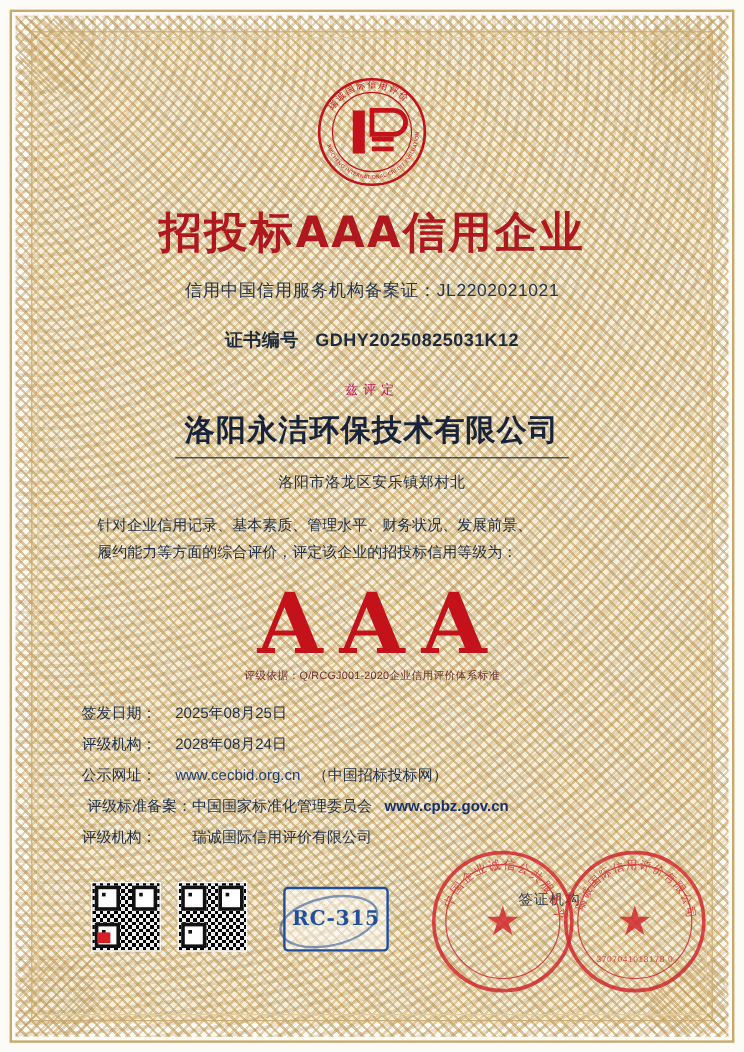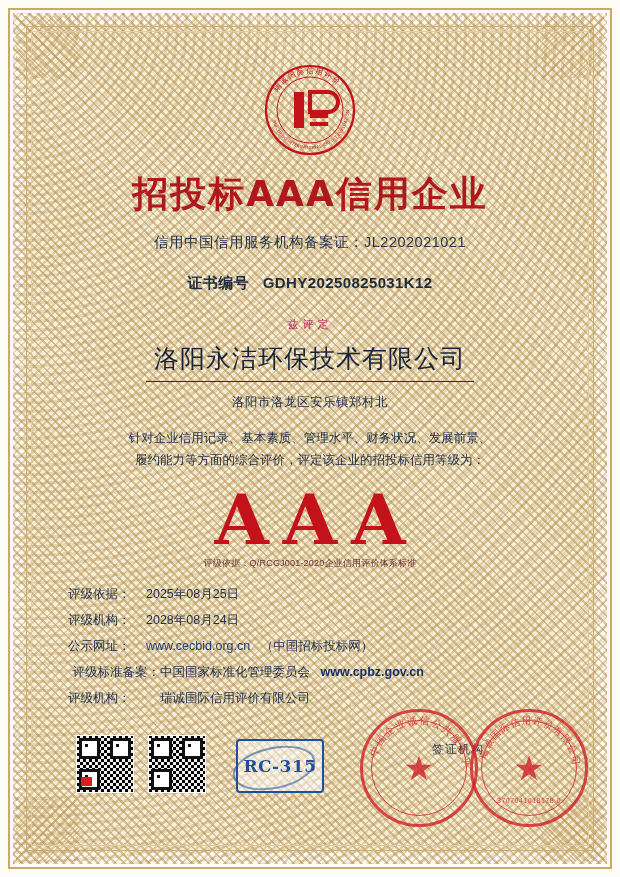--- a/index.html
+++ b/index.html
@@ -129,40 +129,40 @@
   }
   .hereby {
     margin-top: 24px;
     font-size: 11px;
     color: #be185d;
     letter-spacing: 4px;
   }
   .company {
     margin-top: 10px;
     font-size: 25px;
-    font-weight: normal;
+    font-weight: bold;
     color: #16233a;
     letter-spacing: 1px;
     display: inline-block;
     padding: 0 8px 6px 8px;
     border-bottom: 1.5px solid #22344d;
   }
   .address {
     margin-top: 12px;
     font-size: 12.5px;
     color: #22324a;
     letter-spacing: .5px;
   }
   .desc {
     margin: 16px auto 0 auto;
     width: 458px;
     font-size: 12.5px;
     line-height: 22px;
     color: #22324a;
-    text-align: center;
+    text-align: left;
   }
 
   
   .grade {
     margin-top: 10px;
     font-family: "DejaVu Serif", "Liberation Serif", serif;
     font-size: 70px;
     font-weight: bold;
     color: #c3121a;
     letter-spacing: 14px;
@@ -383,21 +383,21 @@
       <div>针对企业信用记录、基本素质、管理水平、财务状况、发展前景、</div>
       <div>履约能力等方面的综合评价，评定该企业的招投标信用等级为：</div>
     </div>
 
     <div class="grade">AAA</div>
     <div class="grade-basis">评级依据：Q/RCGJ001-2020企业信用评价体系标准</div>
 
     <div class="details">
 
       <div class="row">
-        <span class="label">评级依据：</span>
+        <span class="label">签发日期：</span>
         <span class="value">2025年08月25日</span>
       </div>
 
       <div class="row">
         <span class="label">评级机构：</span>
         <span class="value">2028年08月24日</span>
       </div>
 
       <div class="row">
         <span class="label">公示网址：</span>

